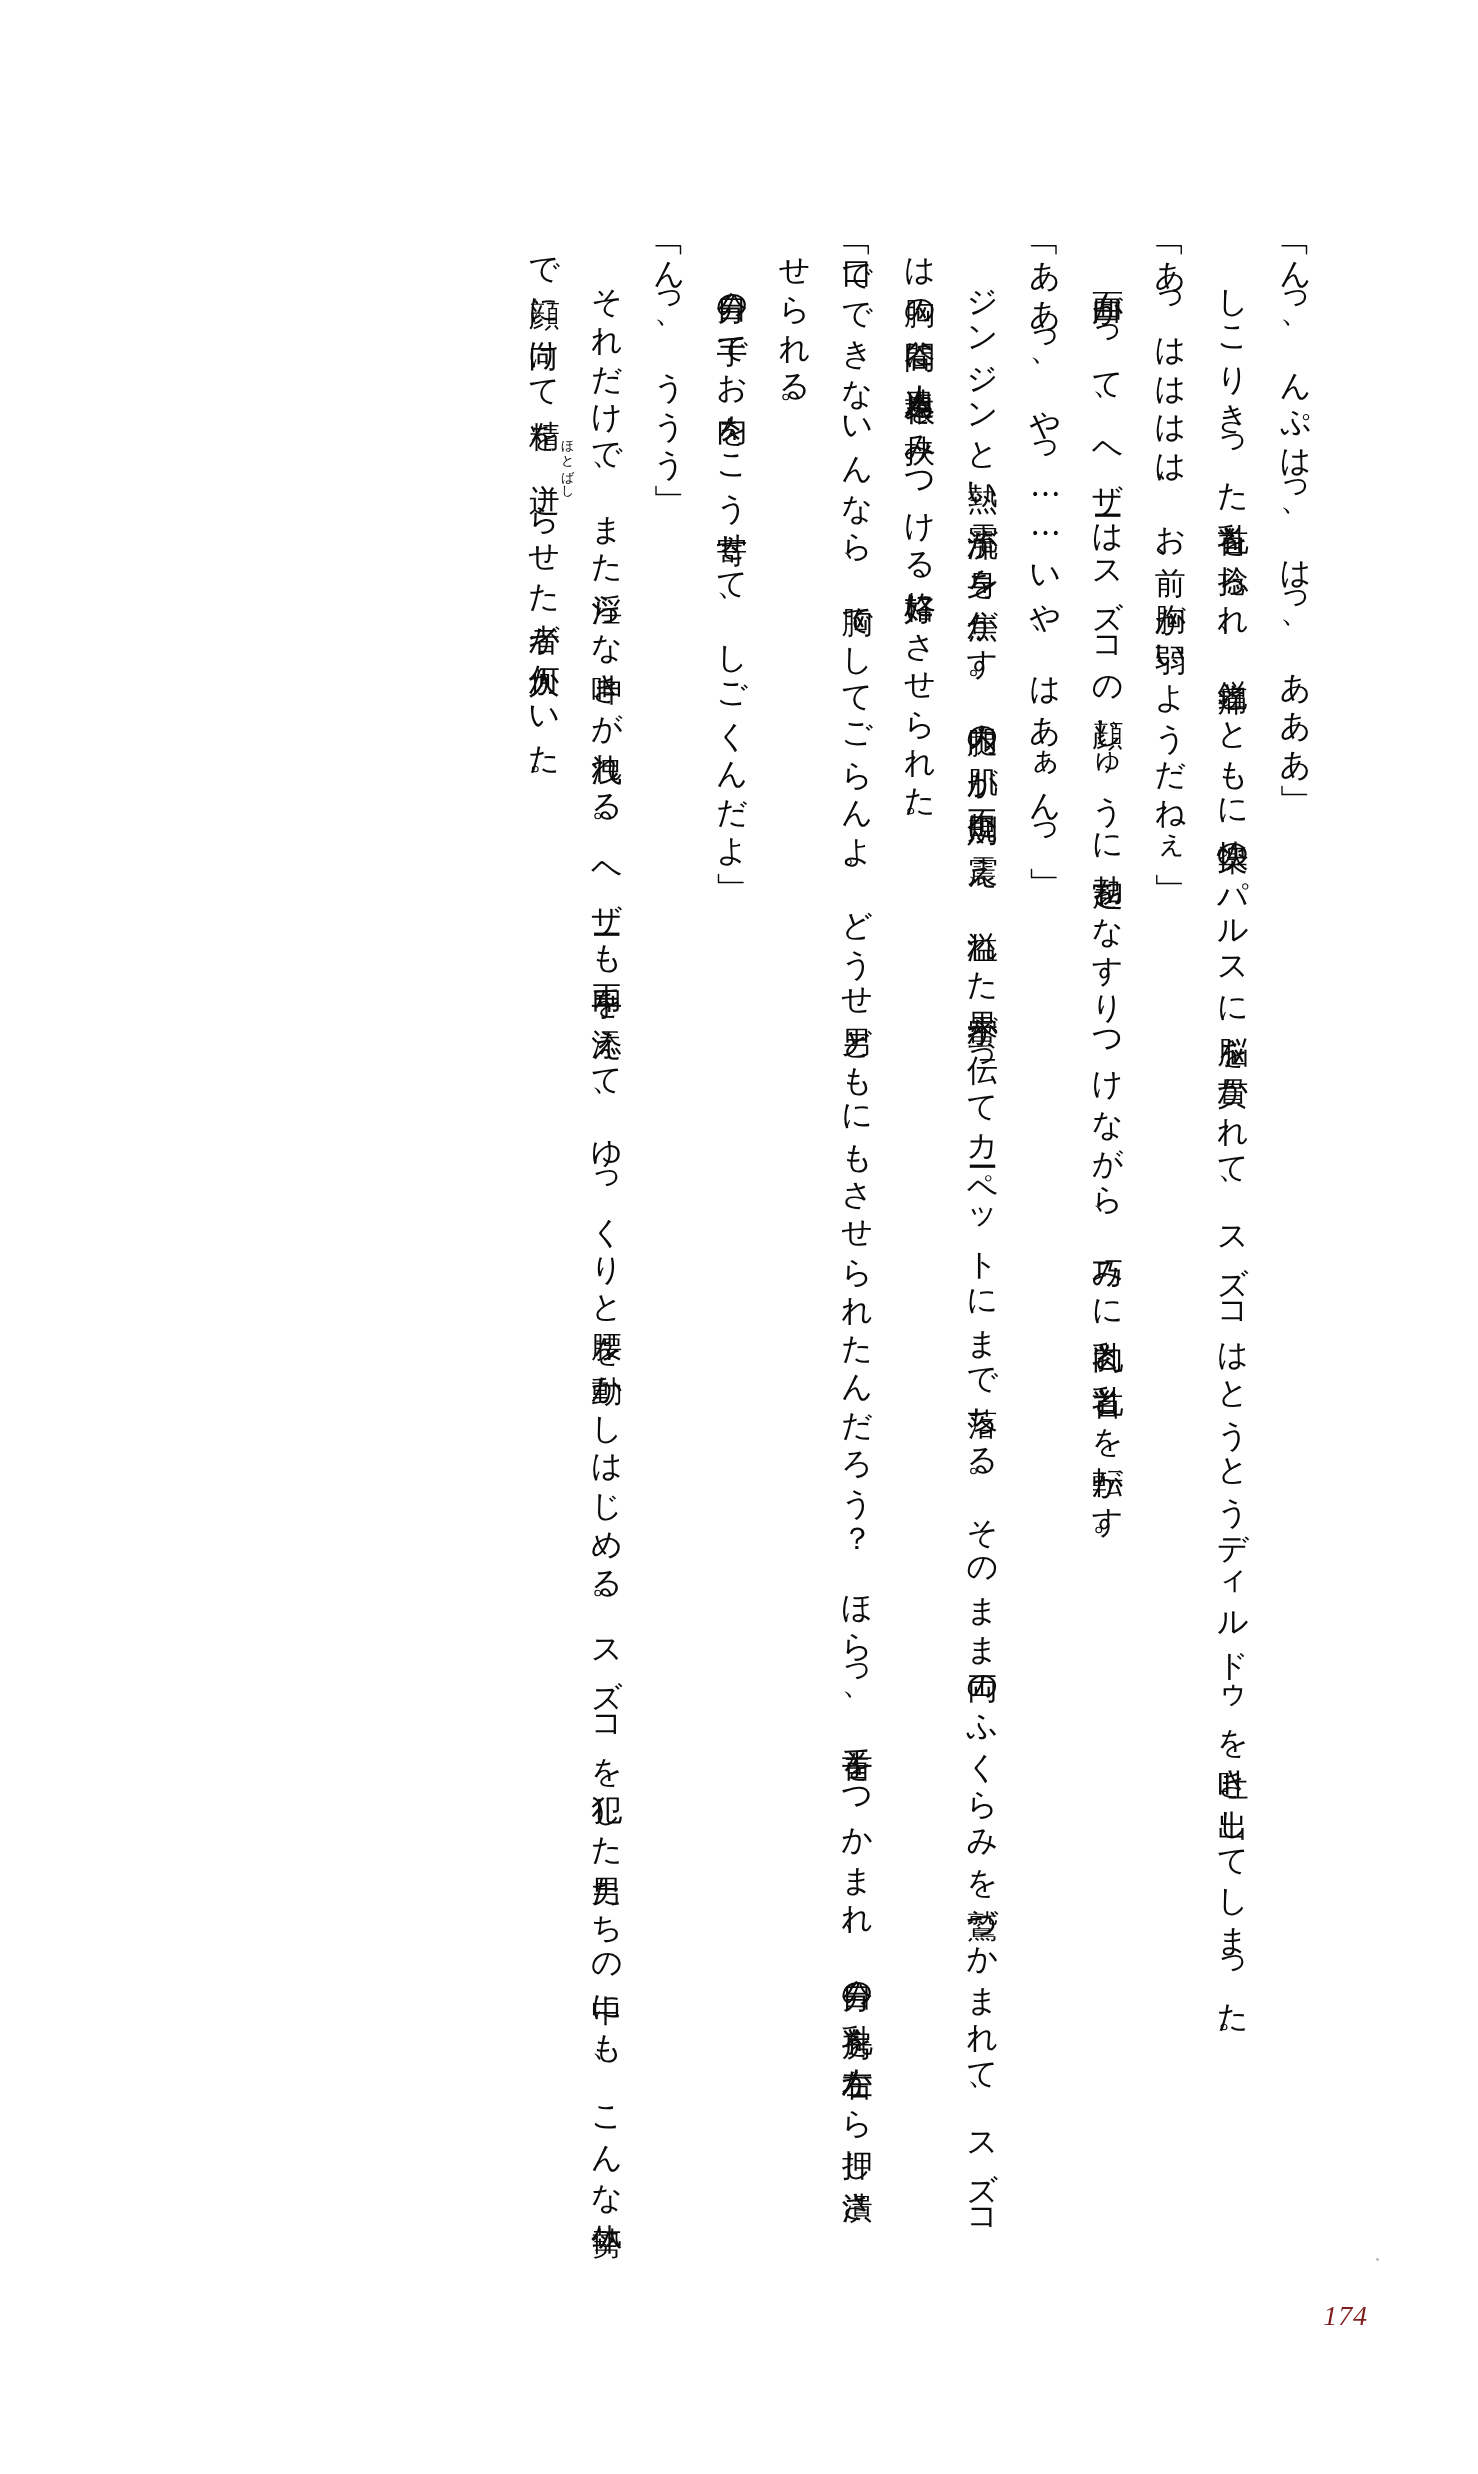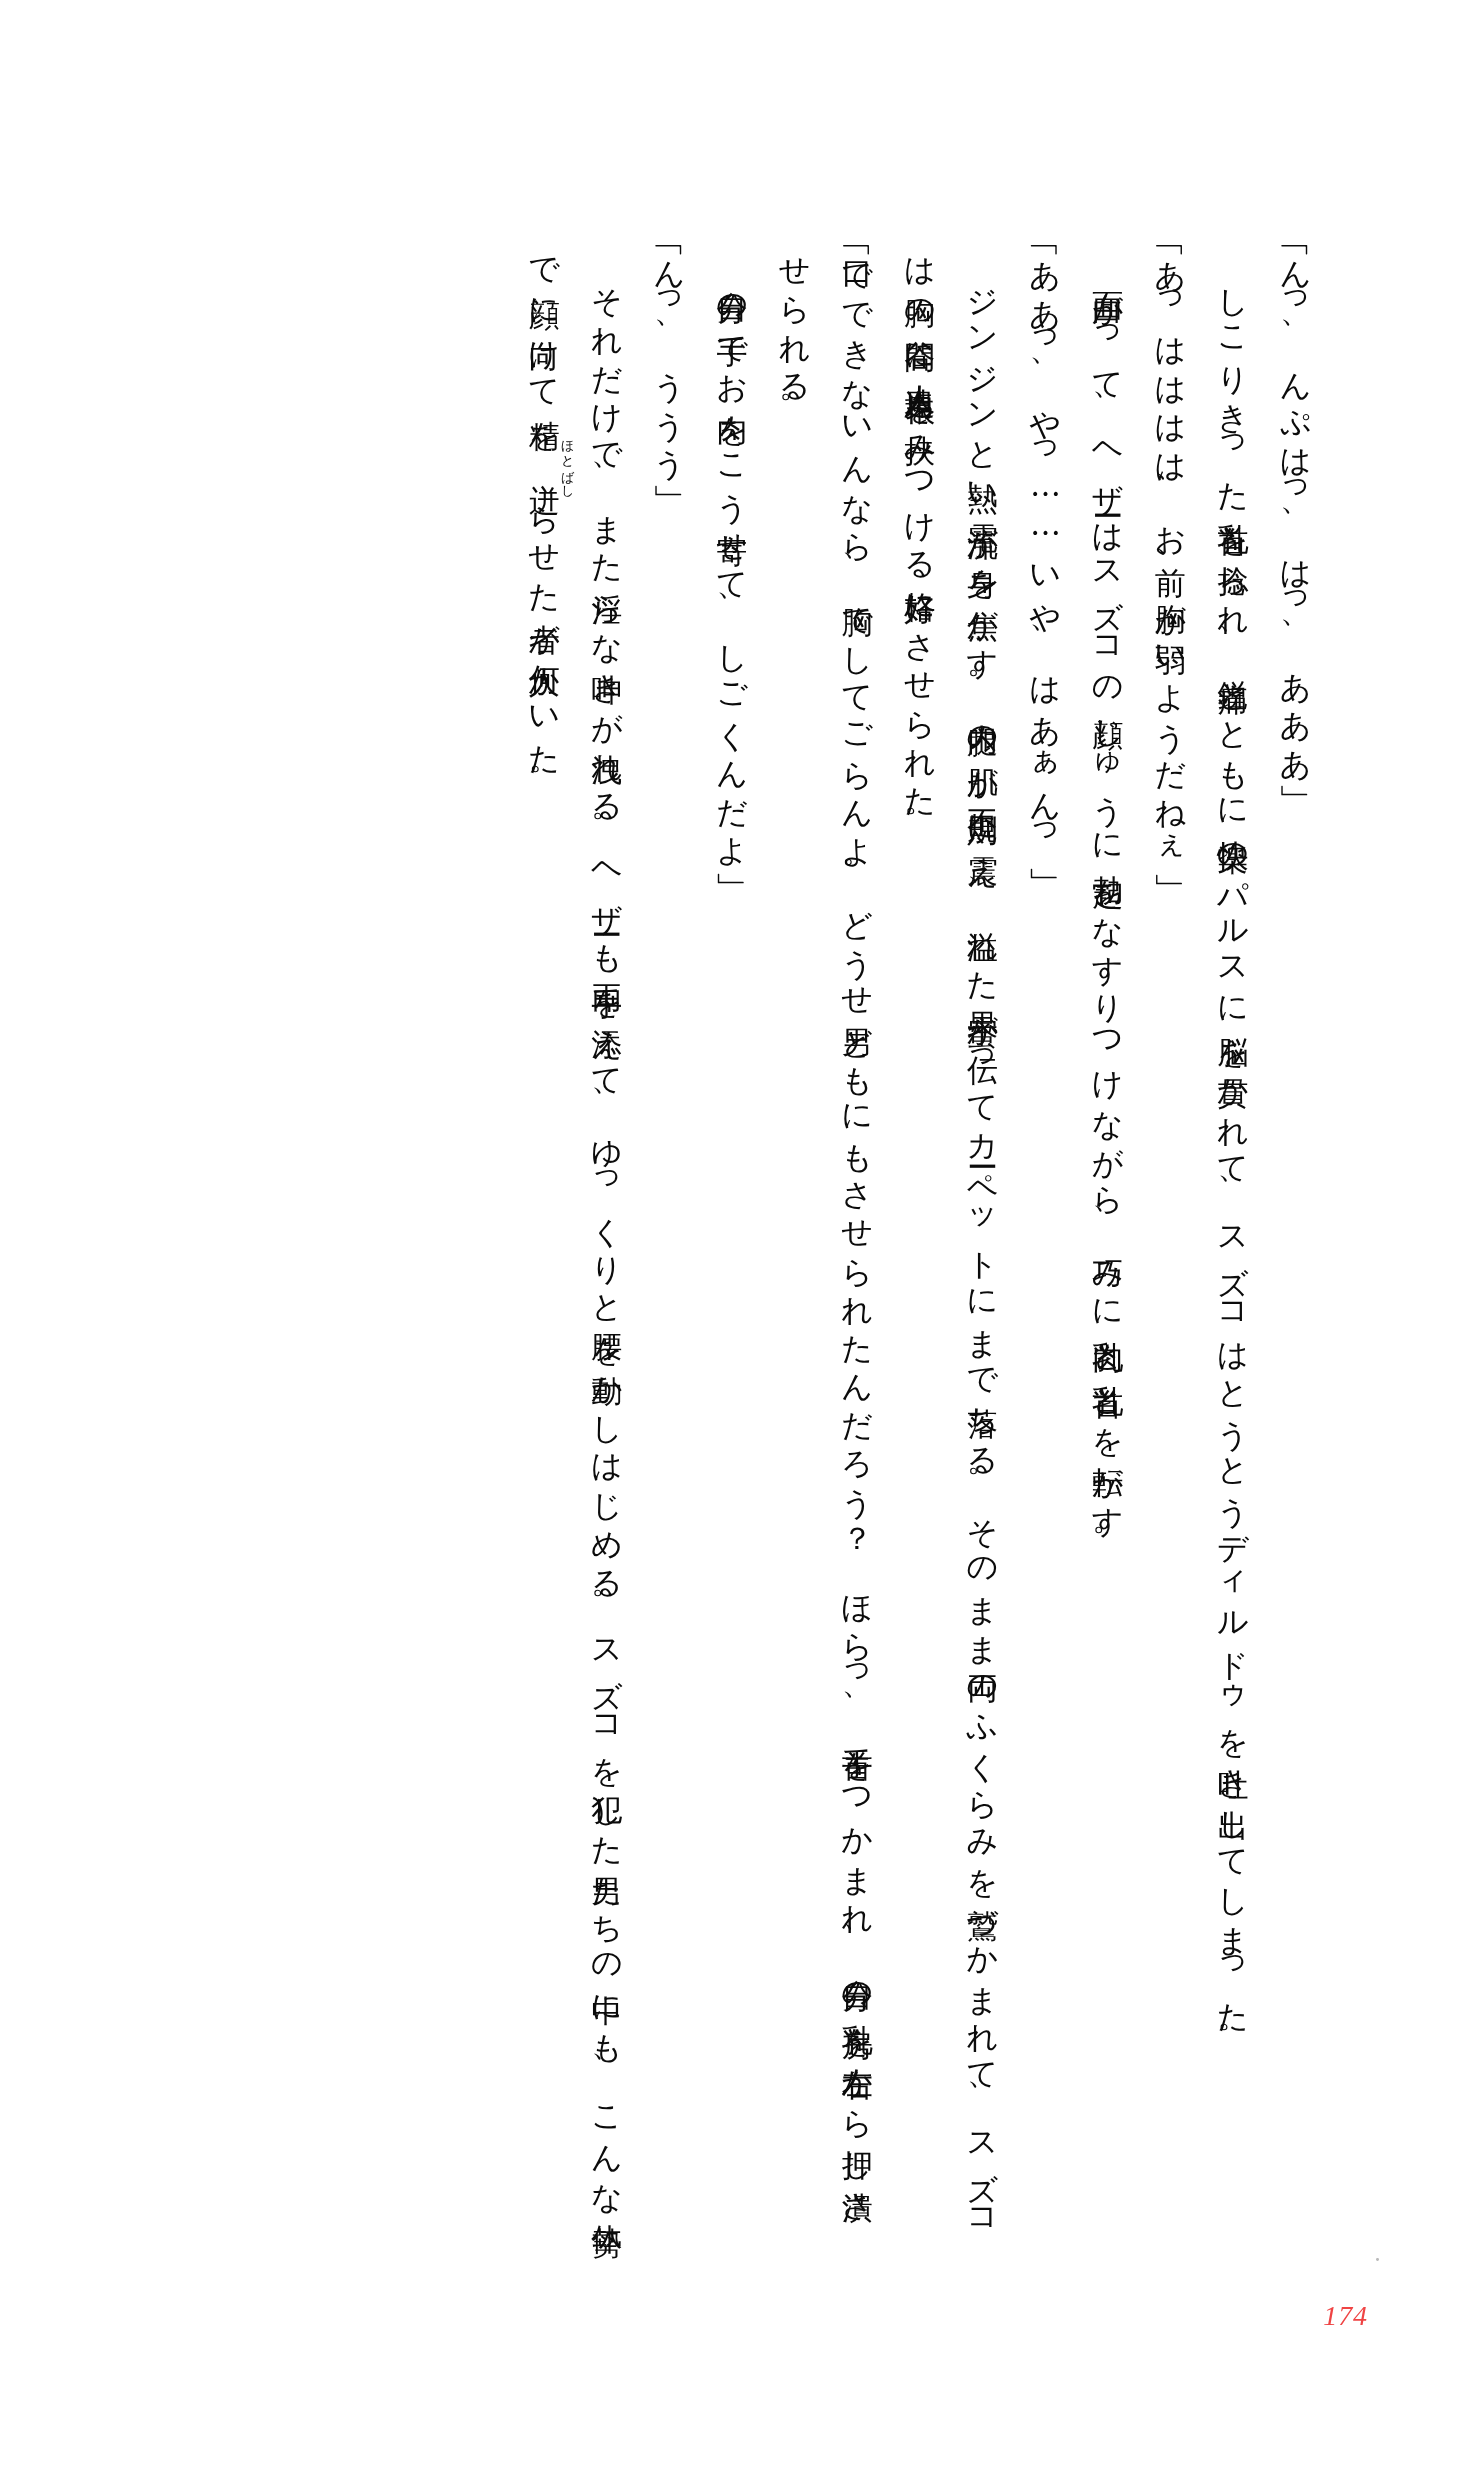--- a/index.html
+++ b/index.html
@@ -68,21 +68,21 @@
 
   
   .folio {
     position: absolute;
     right: 111px;
     bottom: 143px;
     font-family: "Liberation Serif", "DejaVu Serif", serif;
     font-style: italic;
     font-size: 28px;
     letter-spacing: 0.9px;
-    color: #ef4444;
+    color: #7f1d1d;
   }
 
   
   .speck {
     position: absolute;
     right: 100px;
     bottom: 214px;
     width: 2.8px;
     height: 2.8px;
     background: #b9b9b9;

